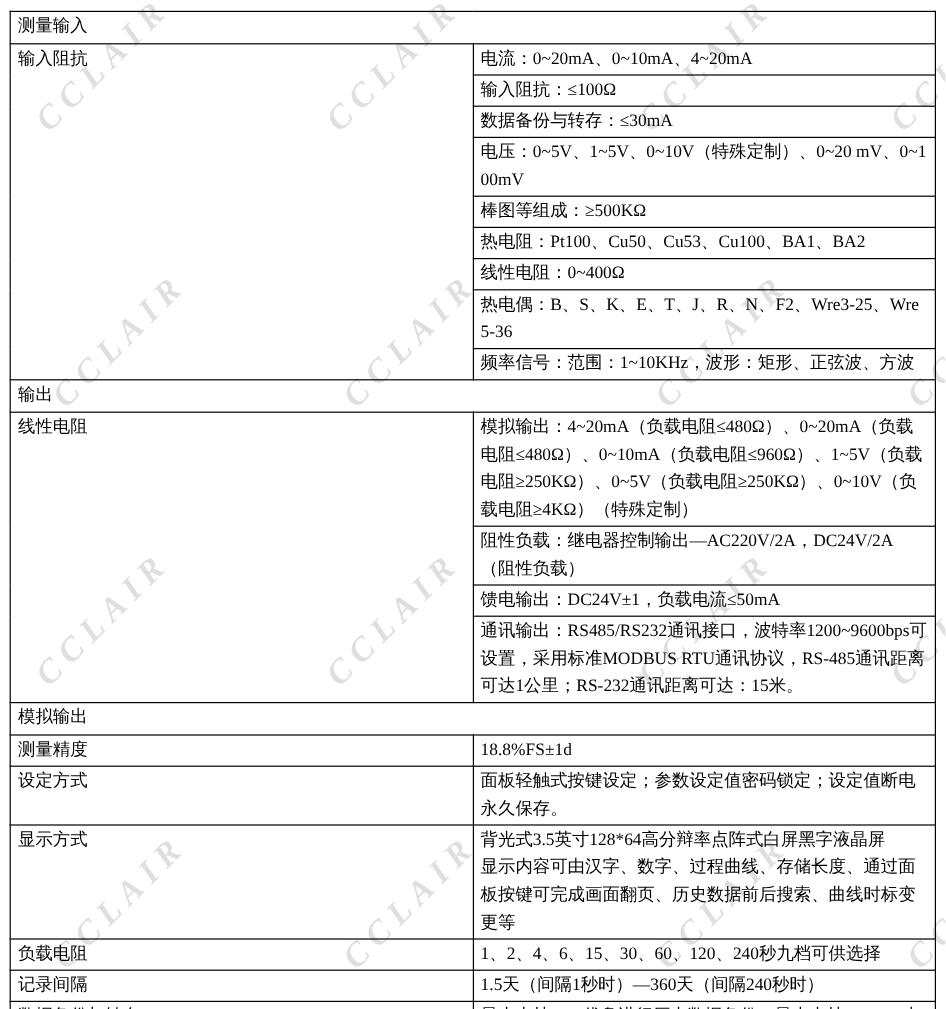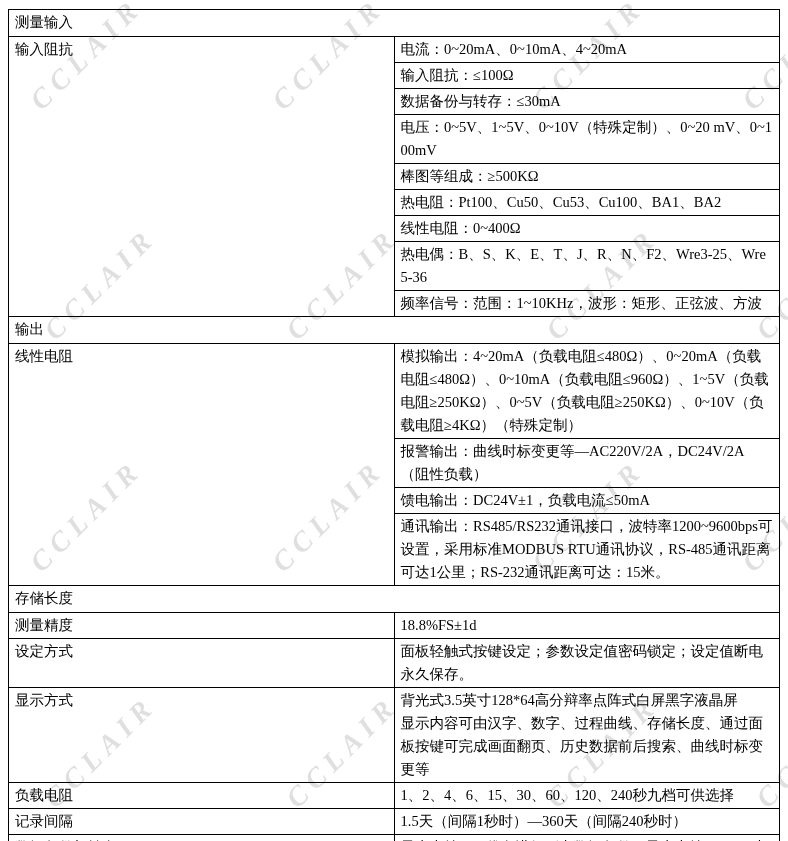--- a/index.html
+++ b/index.html
@@ -143,35 +143,35 @@
           <td class="section-cell" colspan="2">输出</td>
         </tr>
         <tr>
           <td class="label-cell" rowspan="4">线性电阻</td>
           <td class="sub-cell">
             <div class="value-line">模拟输出：4~20mA（负载电阻≤480Ω）、0~20mA（负载电阻≤480Ω）、0~10mA（负载电阻≤960Ω）、1~5V（负载电阻≥250KΩ）、0~5V（负载电阻≥250KΩ）、0~10V（负载电阻≥4KΩ）（特殊定制）</div>
           </td>
         </tr>
         <tr>
           <td class="sub-cell">
-            <div class="value-line">报警输出：曲线时标变更等—AC220V/2A，DC24V/2A（阻性负载）</div>
+            <div class="value-line">阻性负载：继电器控制输出—AC220V/2A，DC24V/2A（阻性负载）</div>
           </td>
         </tr>
         <tr>
           <td class="sub-cell">
             <div class="value-line">馈电输出：DC24V±1，负载电流≤50mA</div>
           </td>
         </tr>
         <tr>
           <td class="sub-cell">
             <div class="value-line">通讯输出：RS485/RS232通讯接口，波特率1200~9600bps可设置，采用标准MODBUS RTU通讯协议，RS-485通讯距离可达1公里；RS-232通讯距离可达：15米。</div>
           </td>
         </tr>
         <tr>
-          <td class="section-cell" colspan="2">存储长度</td>
+          <td class="section-cell" colspan="2">模拟输出</td>
         </tr>
         <tr>
           <td class="label-cell">测量精度</td>
           <td class="value-cell">
             <div class="value-line">18.8%FS±1d</div>
           </td>
         </tr>
         <tr>
           <td class="label-cell">设定方式</td>
           <td class="value-cell">

